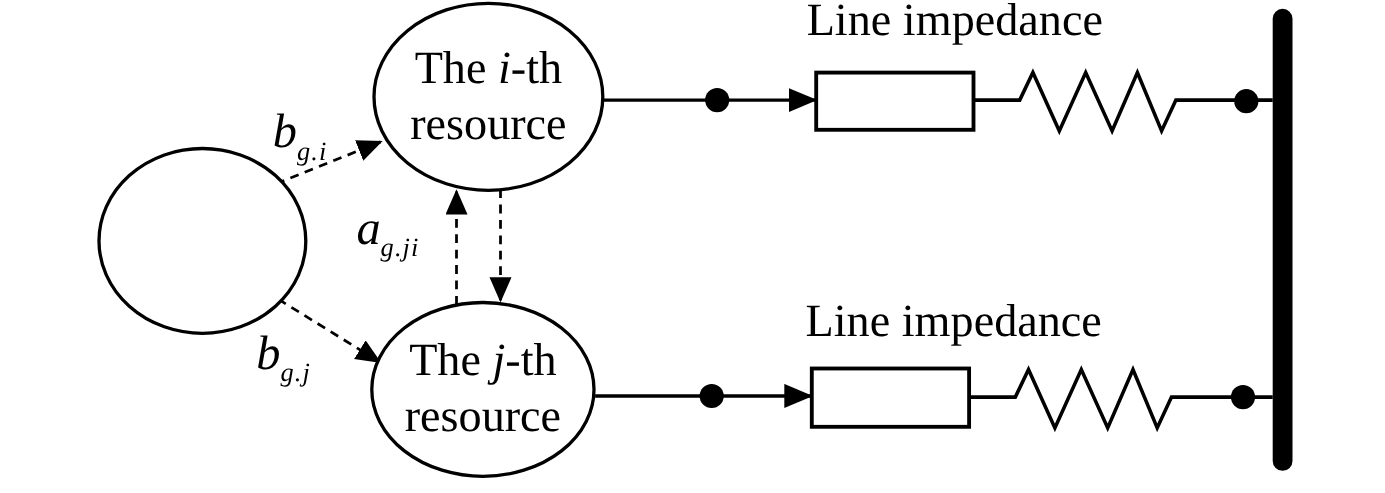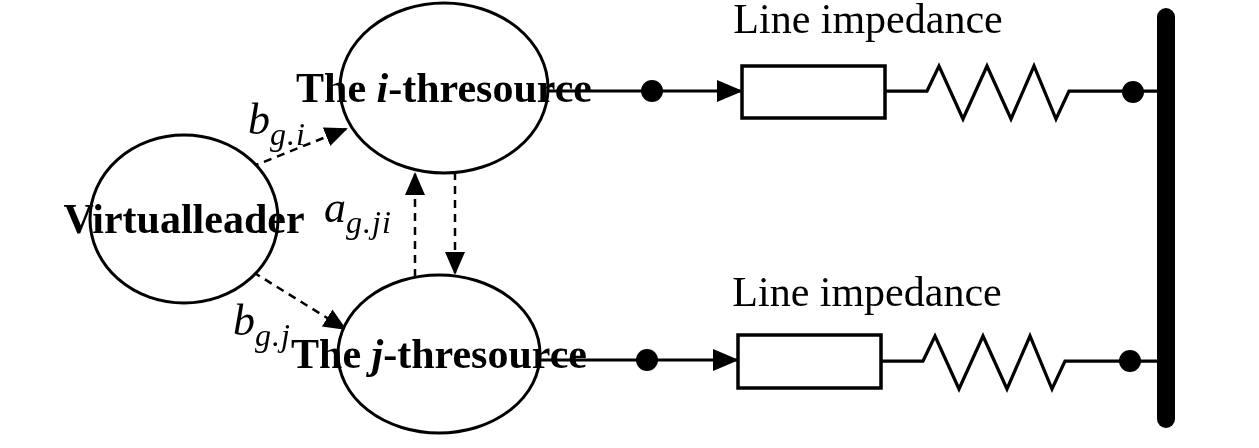--- a/index.html
+++ b/index.html
@@ -7,35 +7,35 @@
   .figure {
     position:relative; width:1259px; height:448px;
     background:var(--bg); overflow:hidden;
     font-family:"Liberation Serif", serif; color:var(--ink);
   }
   .figure svg { position:absolute; left:0; top:0; }
   .stroke   { stroke:var(--ink); fill:none; }
   .shape    { stroke:var(--ink); fill:var(--bg); }
   .filled   { fill:var(--ink); stroke:none; }
   .node-label {
-    position:absolute; display:flex; flex-direction:row;
+    position:absolute; display:flex; flex-direction:column;
     align-items:center; justify-content:center; text-align:center;
-    font-size:42px; line-height:51px; white-space:nowrap;font-weight:bold;
+    font-size:42px; line-height:51px; white-space:nowrap;
   }
   .node-line { white-space:nowrap; }
   .node-line i { font-style:italic; }
   .imp-label {
     position:absolute; transform:translateX(-50%);
     font-size:42px; line-height:1; white-space:nowrap;
   }
   .math {
     position:absolute; font-style:italic; font-size:44px; line-height:1;
     white-space:nowrap;
   }
-  .math .msub { font-style:italic; font-size:32px; vertical-align:-11px; letter-spacing:1px; }
+  .math .msub { font-style:italic; font-size:24px; vertical-align:-11px; letter-spacing:1px; }
 </style>
 </head>
 <body>
 
 <div class="figure">
 
   <svg width="1259" height="448" viewBox="0 0 1259 448">
     <defs>
       <marker id="solidArrow" markerUnits="userSpaceOnUse" markerWidth="28" markerHeight="24" refX="25" refY="11" orient="auto">
         <path d="M0,0 L26,11 L0,22 Z" style="fill:var(--ink)"></path>
@@ -62,24 +62,20 @@
     <line class="stroke" stroke-width="2.5" stroke-dasharray="8 6" x1="251" y1="167" x2="346" y2="129" marker-end="url(#dashArrow)"></line>
     <line class="stroke" stroke-width="2.5" stroke-dasharray="8 6" x1="253" y1="272" x2="345" y2="329" marker-end="url(#dashArrow)"></line>
     <line class="stroke" stroke-width="2.5" stroke-dasharray="8 6" x1="415" y1="277" x2="415" y2="174" marker-end="url(#dashArrow)"></line>
     <line class="stroke" stroke-width="2.5" stroke-dasharray="8 6" x1="455" y1="172" x2="455" y2="273" marker-end="url(#dashArrow)"></line>
 
     <ellipse class="shape" stroke-width="3" cx="184" cy="219" rx="94" ry="84"></ellipse>
     <ellipse class="shape" stroke-width="3" cx="444" cy="88" rx="104" ry="85"></ellipse>
     <ellipse class="shape" stroke-width="3" cx="439" cy="354" rx="101" ry="79"></ellipse>
   </svg>
 
-  <div class="node-label" style="left:90px; top:135px; width:188px; height:168px;">
-    <div class="node-line">Virtual</div>
-    <div class="node-line">leader</div>
-  </div>
 
   <div class="node-label" style="left:340px; top:3px; width:208px; height:170px;">
     <div class="node-line"><span>The </span><i>i</i><span>-th</span></div>
     <div class="node-line">resource</div>
   </div>
 
   <div class="node-label" style="left:338px; top:275px; width:202px; height:158px;text-align:right;">
     <div class="node-line"><span>The </span><i>j</i><span>-th</span></div>
     <div class="node-line">resource</div>
   </div>

